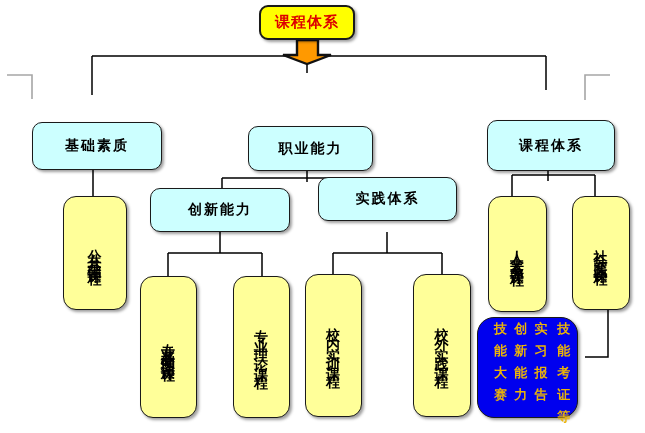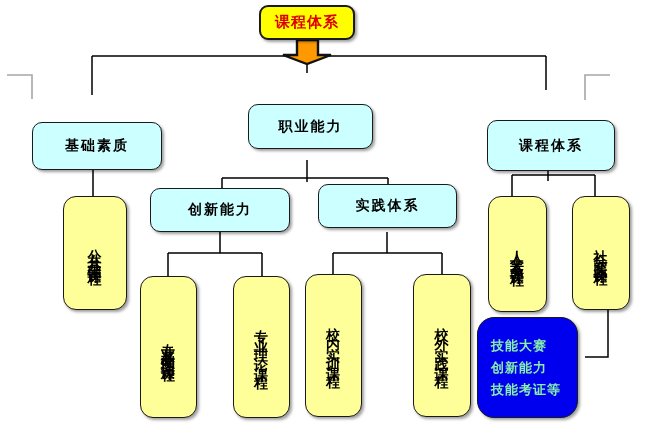--- a/index.html
+++ b/index.html
@@ -22,22 +22,22 @@
   }
   .branch{background:#ccffff;font-size:14px;border-radius:10px;letter-spacing:2px;}
   .course{
     background:#ffff99;font-size:14px;border-radius:13px;
     writing-mode:vertical-rl;text-orientation:upright;
   }
   .ls5{letter-spacing:5px;}
   .ls10{letter-spacing:10px;}
   .ls4{letter-spacing:4px;}
   .activities{
-    background:#0000ee;color:#86efac;border-radius:17px;
-    flex-direction:column;align-items:flex-start;justify-content:center;
+    background:#0000ee;color:#eab308;border-radius:17px;
+    flex-direction:row;align-items:flex-start;justify-content:center;
     font-size:13px;line-height:22px;padding-left:13px;letter-spacing:1px;
   }
   .activities .line{display:block;}
 </style>
 </head>
 <body>
 
 <div class="stage">
 
   <svg class="wires" width="645" height="433" viewBox="0 0 645 433">
@@ -56,30 +56,30 @@
     <polygon points="297,40 318,40 318,55 331,55 307,64 283,55 297,55" fill="#ff9900" stroke="#111111" stroke-width="2.4"></polygon>
   </svg>
 
   <div class="node root" style="left:259px;top:5px;width:96px;height:35px;">
     <span>课程体系</span>
   </div>
 
   <div class="node branch" style="left:32px;top:122px;width:130px;height:48px;">
     <span>基础素质</span>
   </div>
-  <div class="node branch" style="left:248px;top:104px;width:125px;height:45px;">
+  <div class="node branch" style="left:248px;top:126px;width:125px;height:45px;">
     <span>职业能力</span>
   </div>
   <div class="node branch" style="left:487px;top:120px;width:128px;height:51px;">
     <span>课程体系</span>
   </div>
   <div class="node branch" style="left:150px;top:188px;width:140px;height:44px;">
     <span>创新能力</span>
   </div>
-  <div class="node branch" style="left:318px;top:184px;width:139px;height:44px;">
+  <div class="node branch" style="left:318px;top:177px;width:139px;height:44px;">
     <span>实践体系</span>
   </div>
 
   <div class="node course ls5" style="left:63px;top:196px;width:64px;height:114px;">
     <span>公共基础课程</span>
   </div>
   <div class="node course ls4" style="left:140px;top:276px;width:57px;height:142px;">
     <span>专业基础理论课程</span>
   </div>
   <div class="node course ls10" style="left:233px;top:276px;width:57px;height:142px;">
@@ -94,16 +94,17 @@
   <div class="node course ls5" style="left:488px;top:196px;width:59px;height:116px;">
     <span>人文素养课程</span>
   </div>
   <div class="node course ls5" style="left:572px;top:196px;width:58px;height:114px;">
     <span>社会实践课程</span>
   </div>
 
   <div class="node activities" style="left:477px;top:317px;width:101px;height:101px;">
     <span class="line">技能大赛</span>
     <span class="line">创新能力</span>
+    <span class="line">实习报告</span>
     <span class="line">技能考证等</span>
   </div>
 
 </div>
 
 </body></html>

